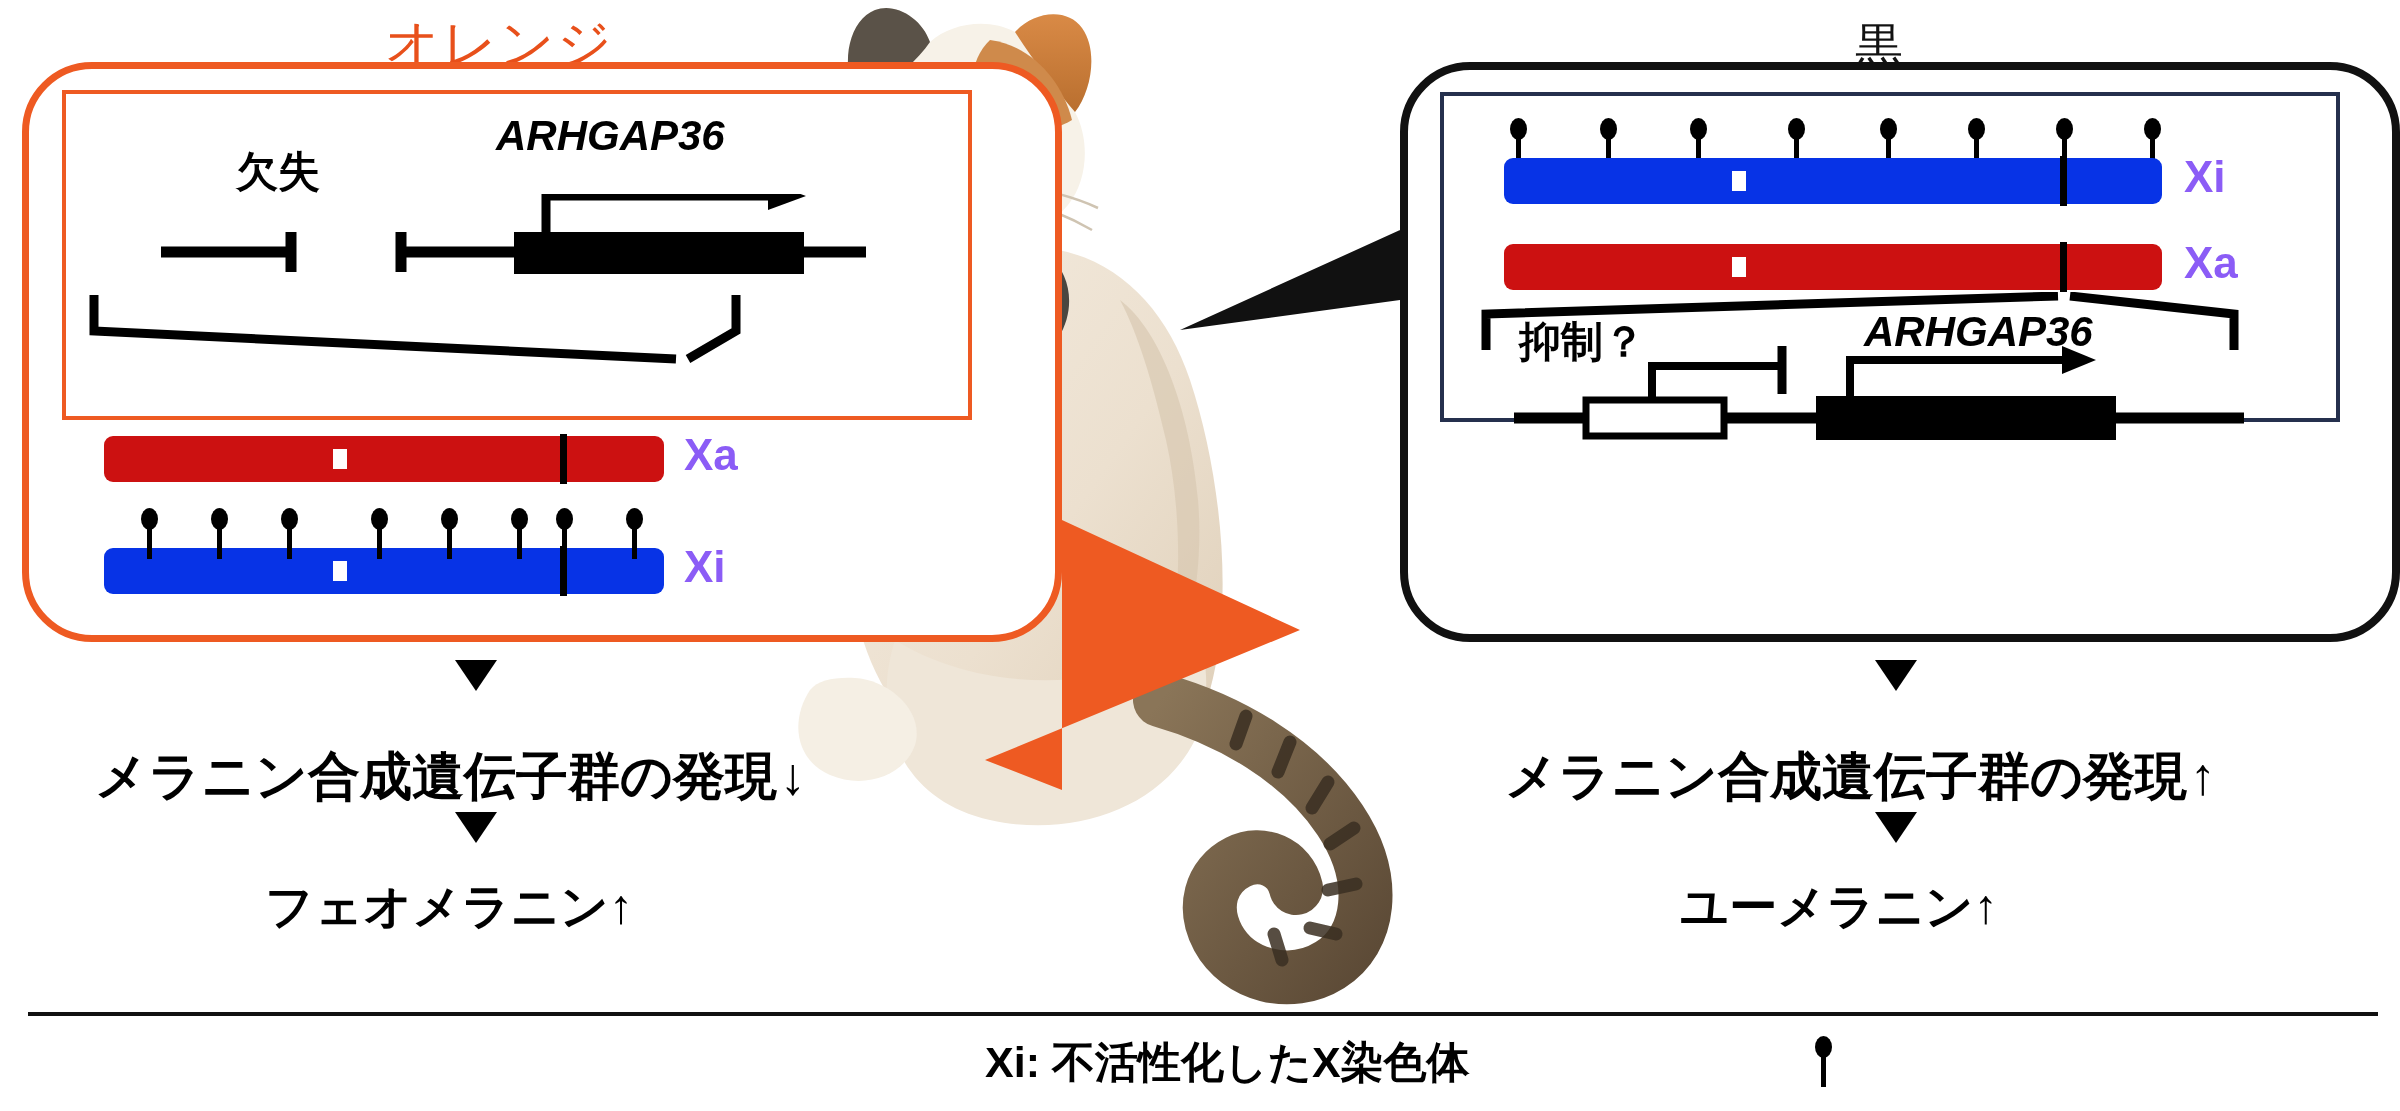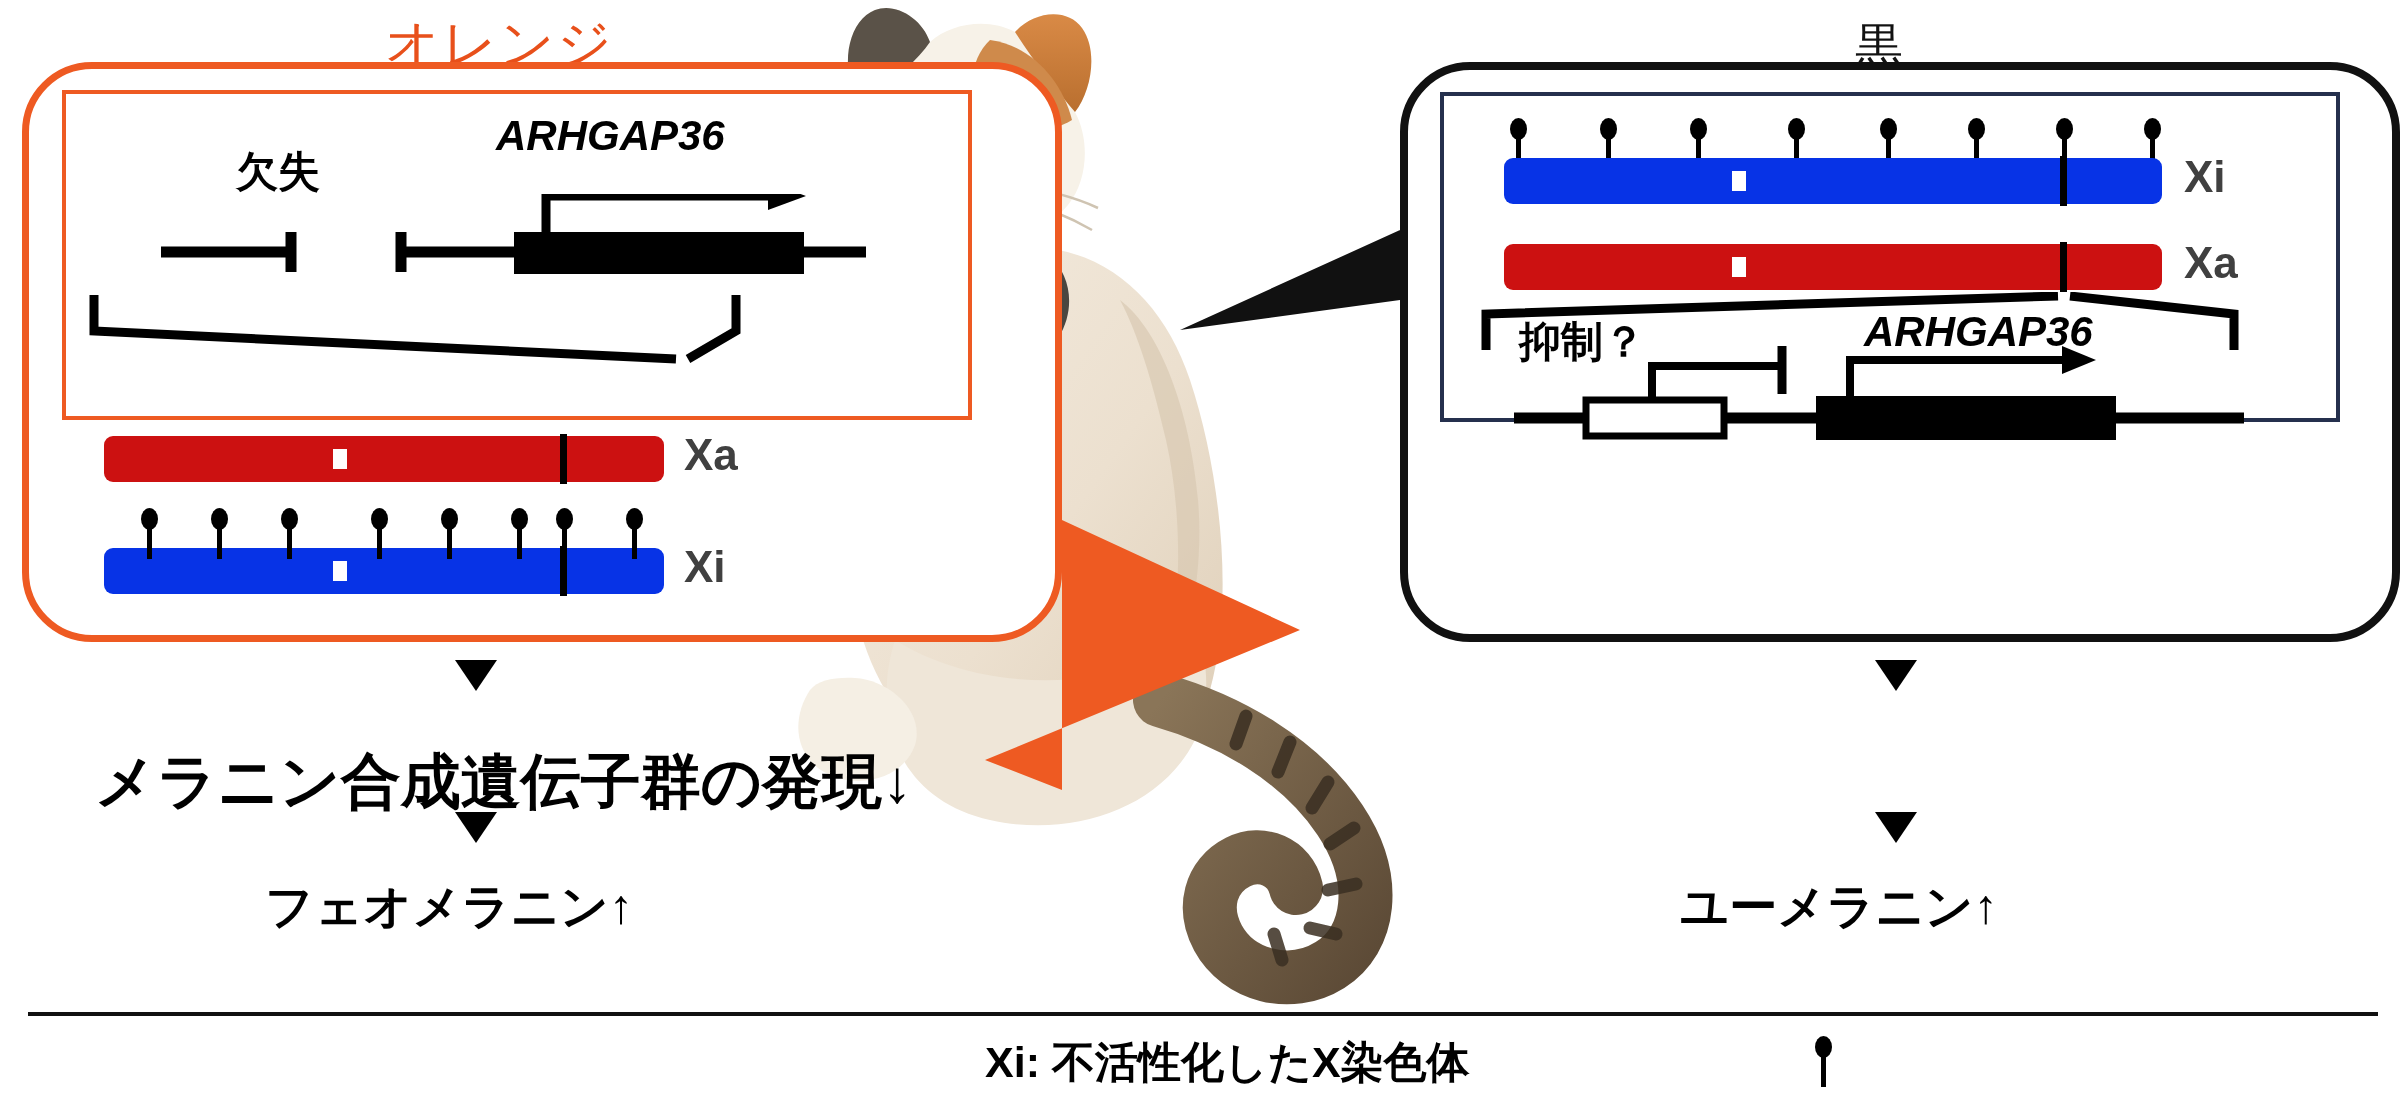--- a/index.html
+++ b/index.html
@@ -45,32 +45,32 @@
   .chrom.red{background:#cc1111;}
   .chrom.blue{background:#0733e6;}
   .locus-line{position:absolute;width:7px;background:#000;}
 
   
   .lolli{position:absolute;}
   .lolli .stem{position:absolute;left:6px;top:17px;width:5px;height:34px;background:#000;}
   .lolli .head{position:absolute;left:0;top:0;width:17px;height:22px;border-radius:50%;background:#000;}
 
   
-  .chrom-label{position:absolute;font-size:44px;font-weight:bold;color:#404040;}
+  .chrom-label{position:absolute;font-size:44px;font-weight:bold;color:#8b5cf6;}
 
   
   .gene-label{position:absolute;font-style:italic;font-weight:bold;font-size:42px;color:#000;white-space:nowrap;}
   .jp-label{position:absolute;font-weight:bold;font-size:42px;color:#000;white-space:nowrap;}
 
   
   .flow-text{
     position:absolute;font-weight:bold;white-space:nowrap;color:#000;
     letter-spacing:0px;
   }
-  .flow-big{font-size:60px;}
+  .flow-big{font-size:52px;font-family:Liberation Mono, monospace;}
   .flow-mid{font-size:48px;}
   .tri{position:absolute;width:0;height:0;border-left:21px solid transparent;border-right:21px solid transparent;border-top:31px solid #000;}
 
   
   #cat-wrap{position:absolute;left:690px;top:0px;width:740px;height:1010px;}
 
   
   #footer-rule{position:absolute;left:28px;top:1012px;width:2350px;height:4px;background:#111;}
   .legend-item{position:absolute;font-weight:bold;font-size:43px;color:#000;white-space:nowrap;}
   #legend-xa{left:200px;top:1034px;}
@@ -336,20 +336,23 @@
       <line x1="318" y1="-2" x2="318" y2="48" stroke="#000" stroke-width="9"></line>
 
       <rect x="352" y="50" width="300" height="44" fill="#000"></rect>
 
       <polyline points="386,50 386,14 606,14" fill="none" stroke="#000" stroke-width="8"></polyline>
       <polygon points="598,0 632,14 598,28" fill="#000"></polygon>
     </svg>
   </div>
 
   <div class="tri" style="left:1875px;top:660px;"></div>
+  <div class="flow-text flow-big" style="left:1505px;top:742px;">
+    <span>メラニン合成遺伝子群の発現</span><span>↑</span>
+  </div>
   <div class="tri" style="left:1875px;top:812px;"></div>
   <div class="flow-text flow-mid" style="left:1680px;top:875px;">
     <span>ユーメラニン</span><span>↑</span>
   </div>
 
   <div id="footer-rule"></div>
   <div class="legend-item" id="legend-xi">Xi: 不活性化したX染色体</div>
   <div class="lolli" id="legend-lolli">
       <span class="head"></span>
       <span class="stem"></span>

